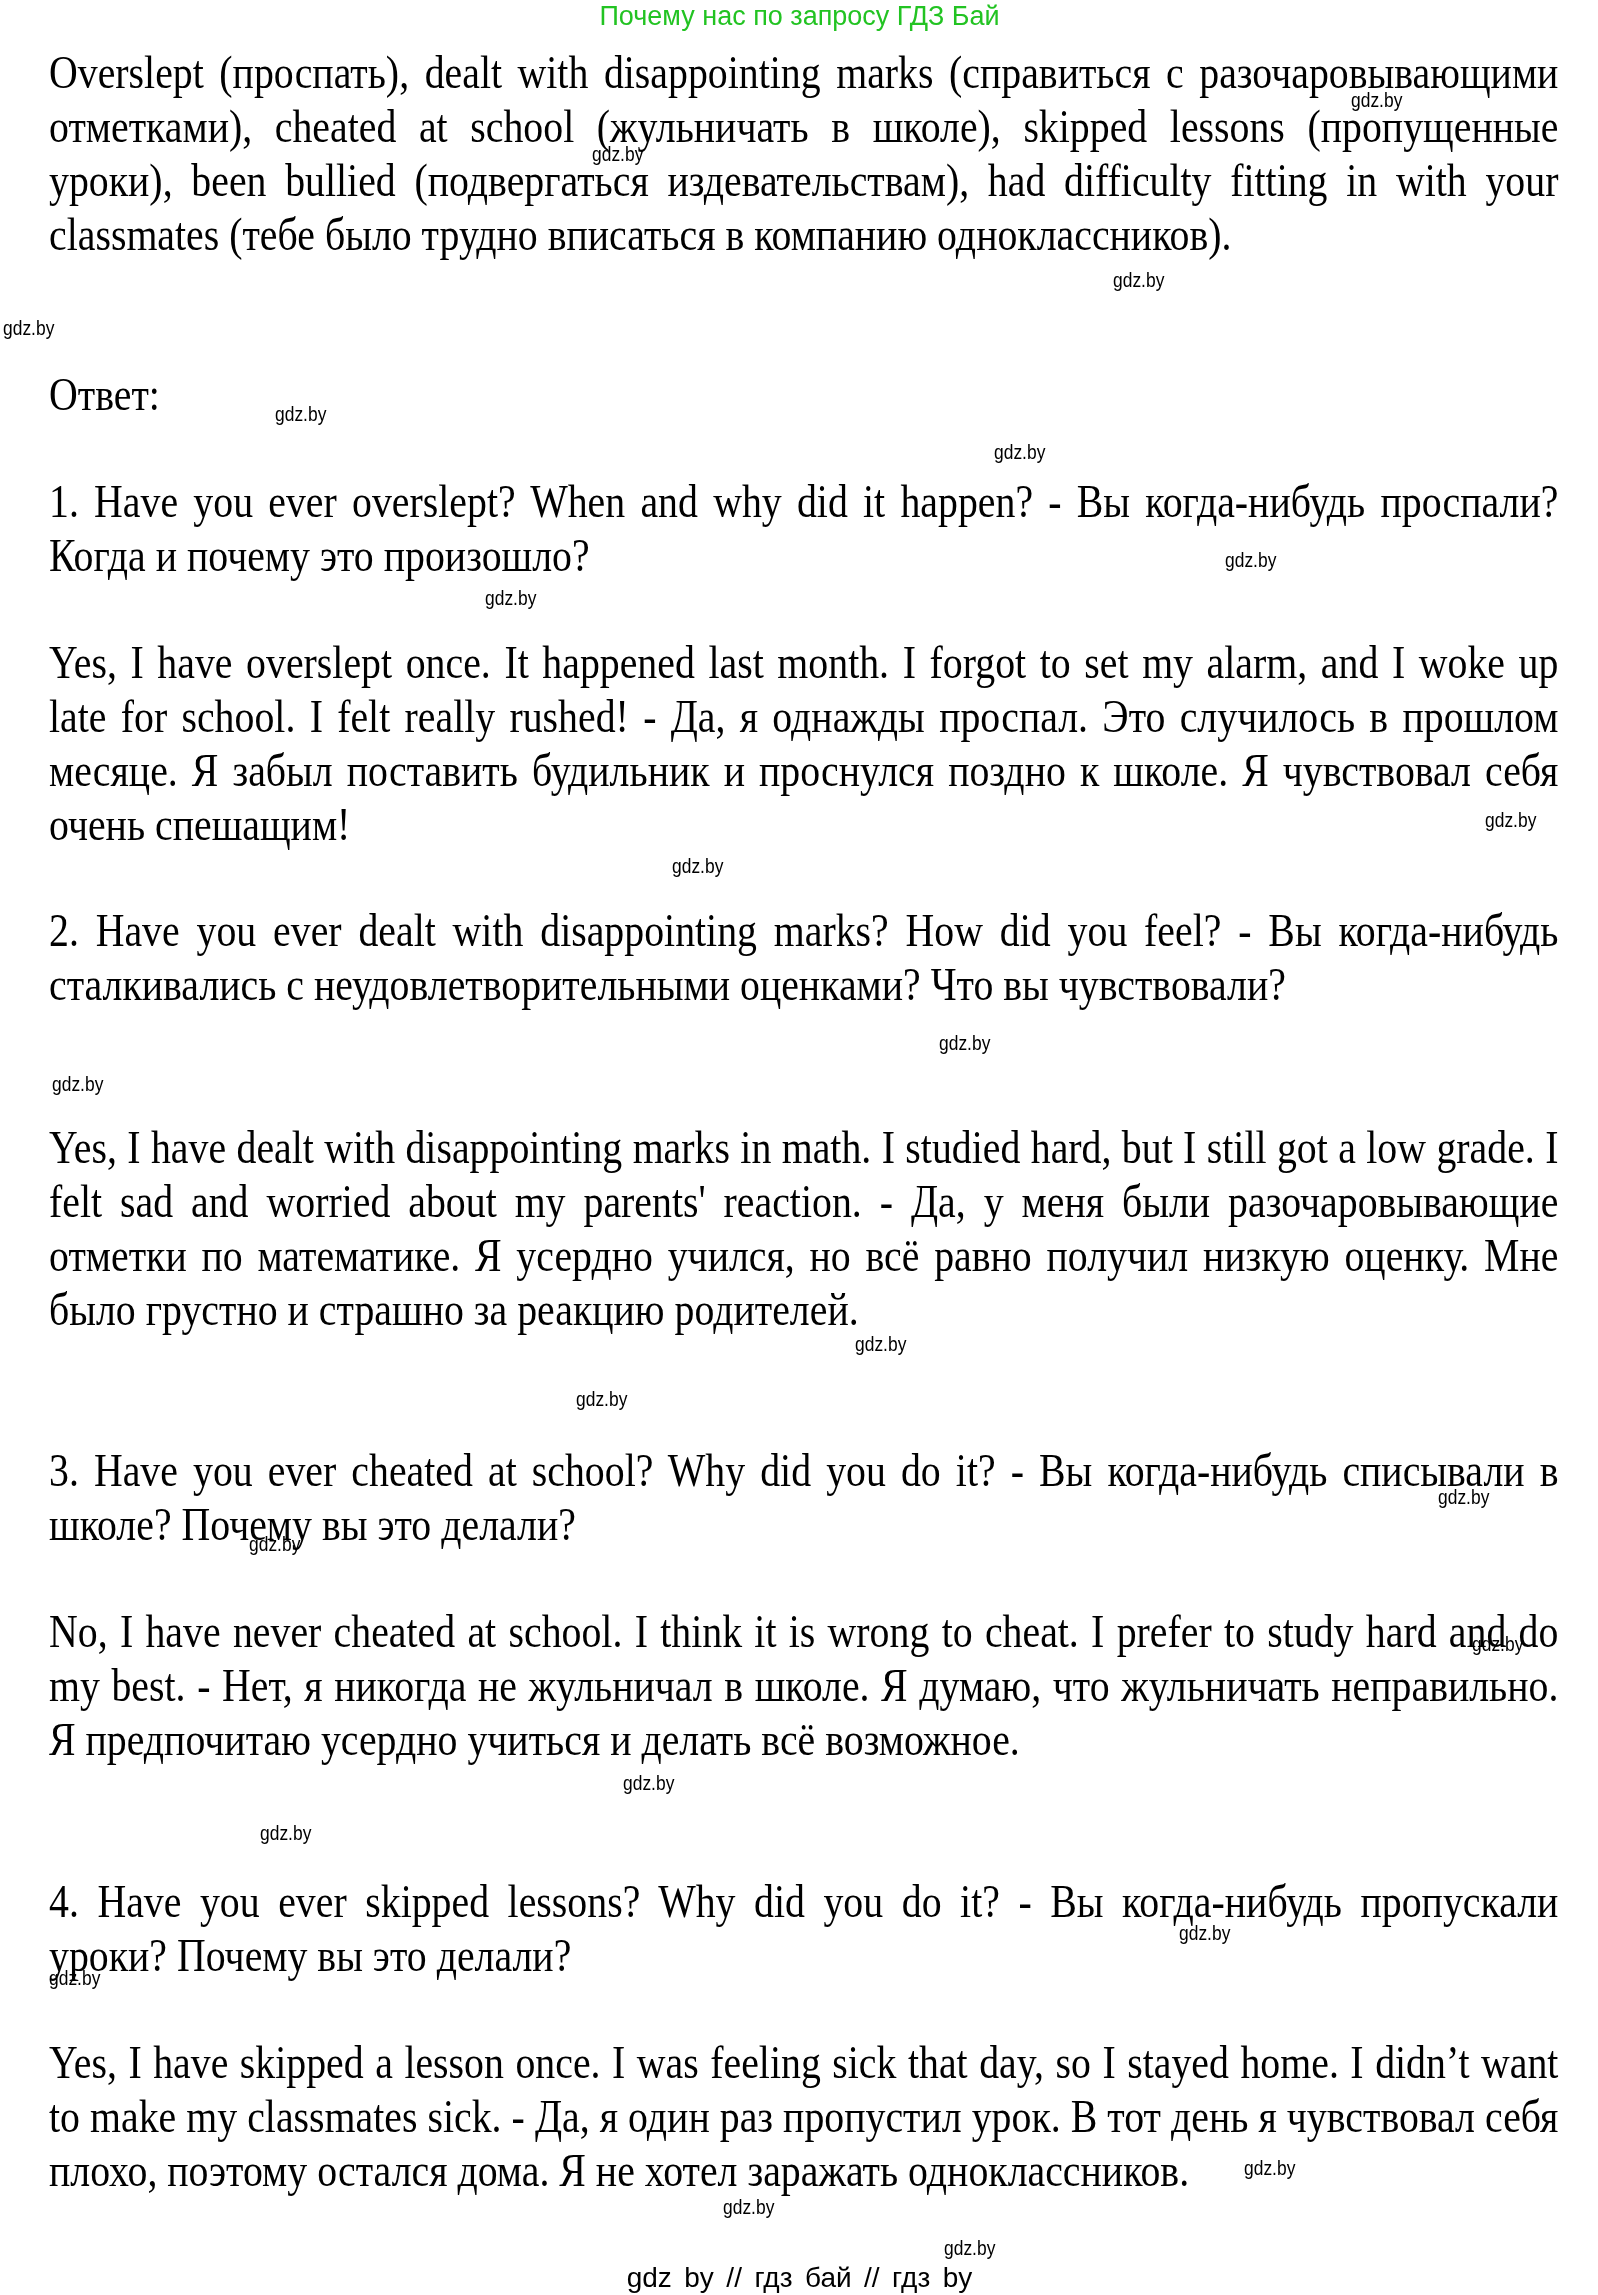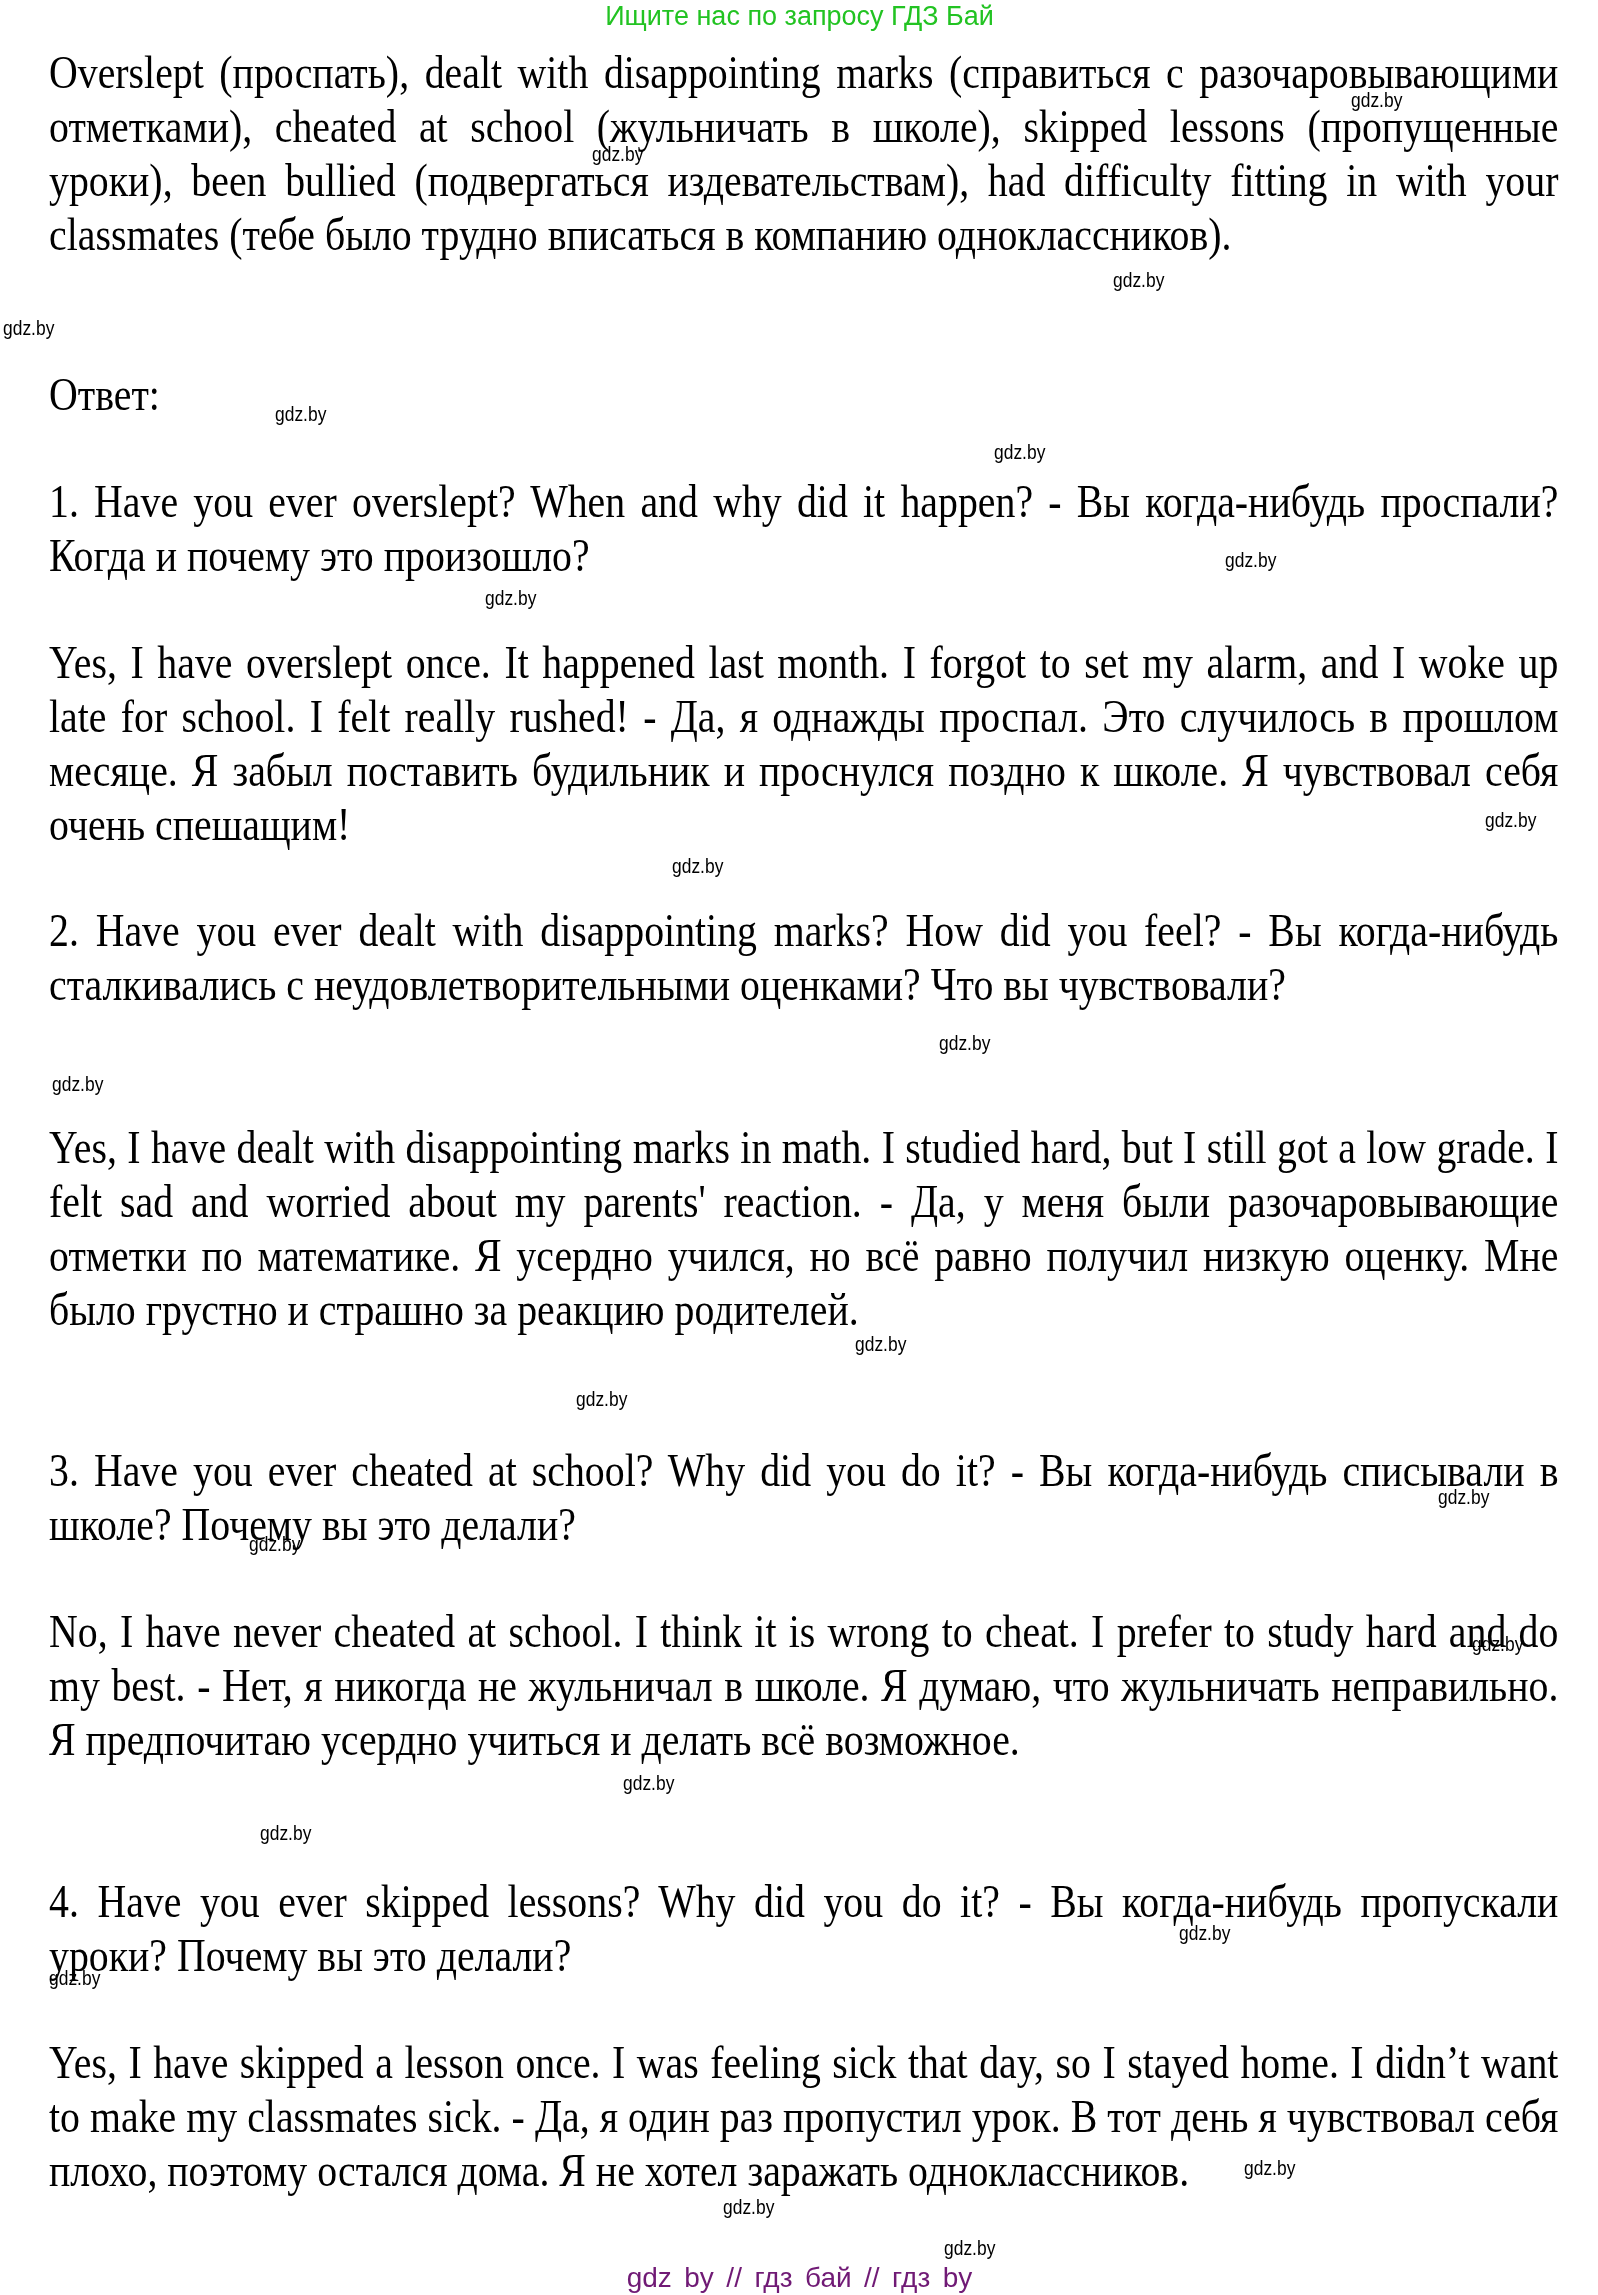--- a/index.html
+++ b/index.html
@@ -5,38 +5,38 @@
     html, body { margin: 0; padding: 0; background: #ffffff; }
     body { width: 1599px; height: 2295px; position: relative; overflow: hidden; }
     .header {
       position: absolute; top: 0; left: 0; width: 1599px; height: 33px;
       text-align: center; font-family: "Liberation Sans", sans-serif;
       font-size: 27px; line-height: 32px; color: #22c322;
     }
     .footer {
       position: absolute; top: 2262px; left: 0; width: 1599px; height: 32px;
       text-align: center; font-family: "Liberation Sans", sans-serif;
-      font-size: 28px; line-height: 32px; color: #701a75; word-spacing: 4.7px;
+      font-size: 28px; line-height: 32px; color: #000000; word-spacing: 4.7px;
     }
     .block {
       position: absolute; left: 49px; width: 1744px;
       transform-origin: 0 0; transform: scaleX(0.8655);
       font-family: "Liberation Serif", serif; font-size: 46px; line-height: 54px;
       color: #000; text-align: justify; text-align-last: left;
     }
     .wm {
       position: absolute; font-family: "Liberation Sans", sans-serif;
       font-size: 20.5px; color: #000; transform-origin: 0 0; transform: scaleX(0.85);
       white-space: nowrap;
     }
   </style>
 </head>
 <body>
 
-<div class="header">Ищите нас по запросу ГДЗ Бай</div>
+<div class="header">Почему нас по запросу ГДЗ Бай</div>
 
 <div class="block" style="top:46px;">Overslept (проспать), dealt with disappointing marks (справиться с разочаровывающими отметками), cheated at school (жульничать в школе), skipped lessons (пропущенные уроки), been bullied (подвергаться издевательствам), had difficulty fitting in with your classmates (тебе было трудно вписаться в компанию одноклассников).</div>
 
 <div class="block" style="top:368px;">Ответ:</div>
 
 <div class="block" style="top:475px;">1. Have you ever overslept? When and why did it happen? - Вы когда-нибудь проспали? Когда и почему это произошло?</div>
 <div class="block" style="top:636px;">Yes, I have overslept once. It happened last month. I forgot to set my alarm, and I woke up late for school. I felt really rushed! - Да, я однажды проспал. Это случилось в прошлом месяце. Я забыл поставить будильник и проснулся поздно к школе. Я чувствовал себя очень спешащим!</div>
 
 <div class="block" style="top:904px;">2. Have you ever dealt with disappointing marks? How did you feel? - Вы когда-нибудь сталкивались с неудовлетворительными оценками? Что вы чувствовали?</div>
 <div class="block" style="top:1121px;">Yes, I have dealt with disappointing marks in math. I studied hard, but I still got a low grade. I felt sad and worried about my parents' reaction. - Да, у меня были разочаровывающие отметки по математике. Я усердно учился, но всё равно получил низкую оценку. Мне было грустно и страшно за реакцию родителей.</div>

